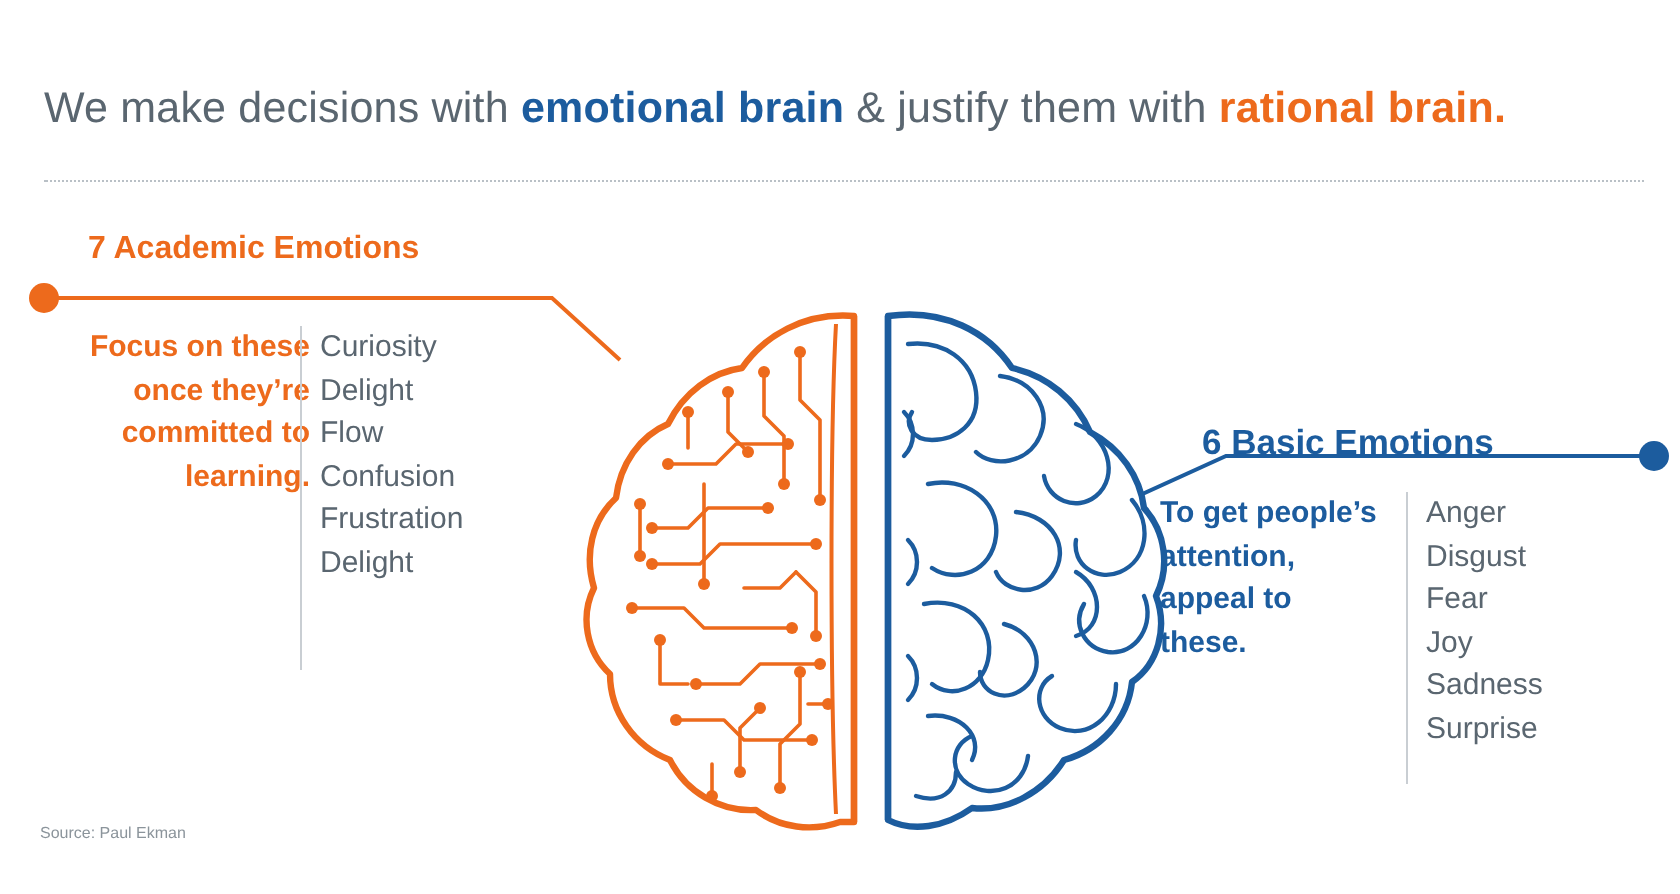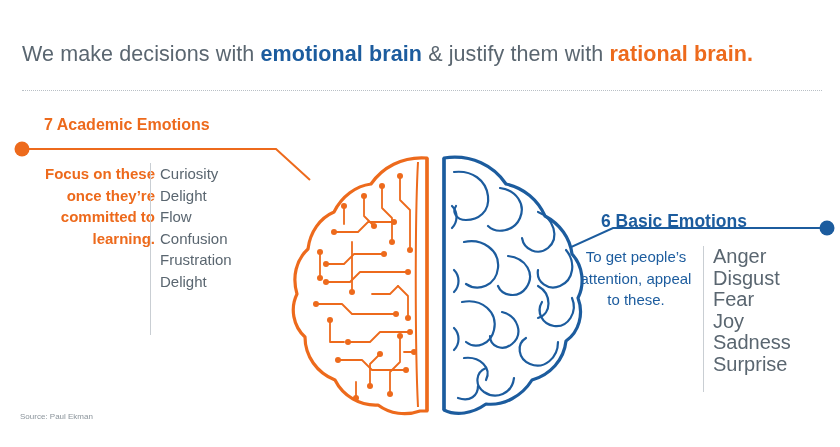--- a/index.html
+++ b/index.html
@@ -112,32 +112,32 @@
     left: 545px;
     top: 220px;
     width: 290px;
     height: 40px;
   }
   .right-caption {
     position: absolute;
     left: 580px;
     top: 246px;
     width: 112px;
-    text-align: center;
+    text-align: left;
     font-size: 15px;
     line-height: 21.5px;
-    font-weight: normal;
+    font-weight: bold;
     color: #1c5c9e;
   }
   .right-list {
     position: absolute;
     left: 713px;
     top: 246px;
     width: 120px;
-    font-size: 20px;
+    font-size: 15px;
     line-height: 21.5px;
     color: #5a6670;
   }
   .right-divider {
     position: absolute;
     left: 703px;
     top: 246px;
     width: 0;
     height: 146px;
     border-left: 1px solid #c9ced3;

